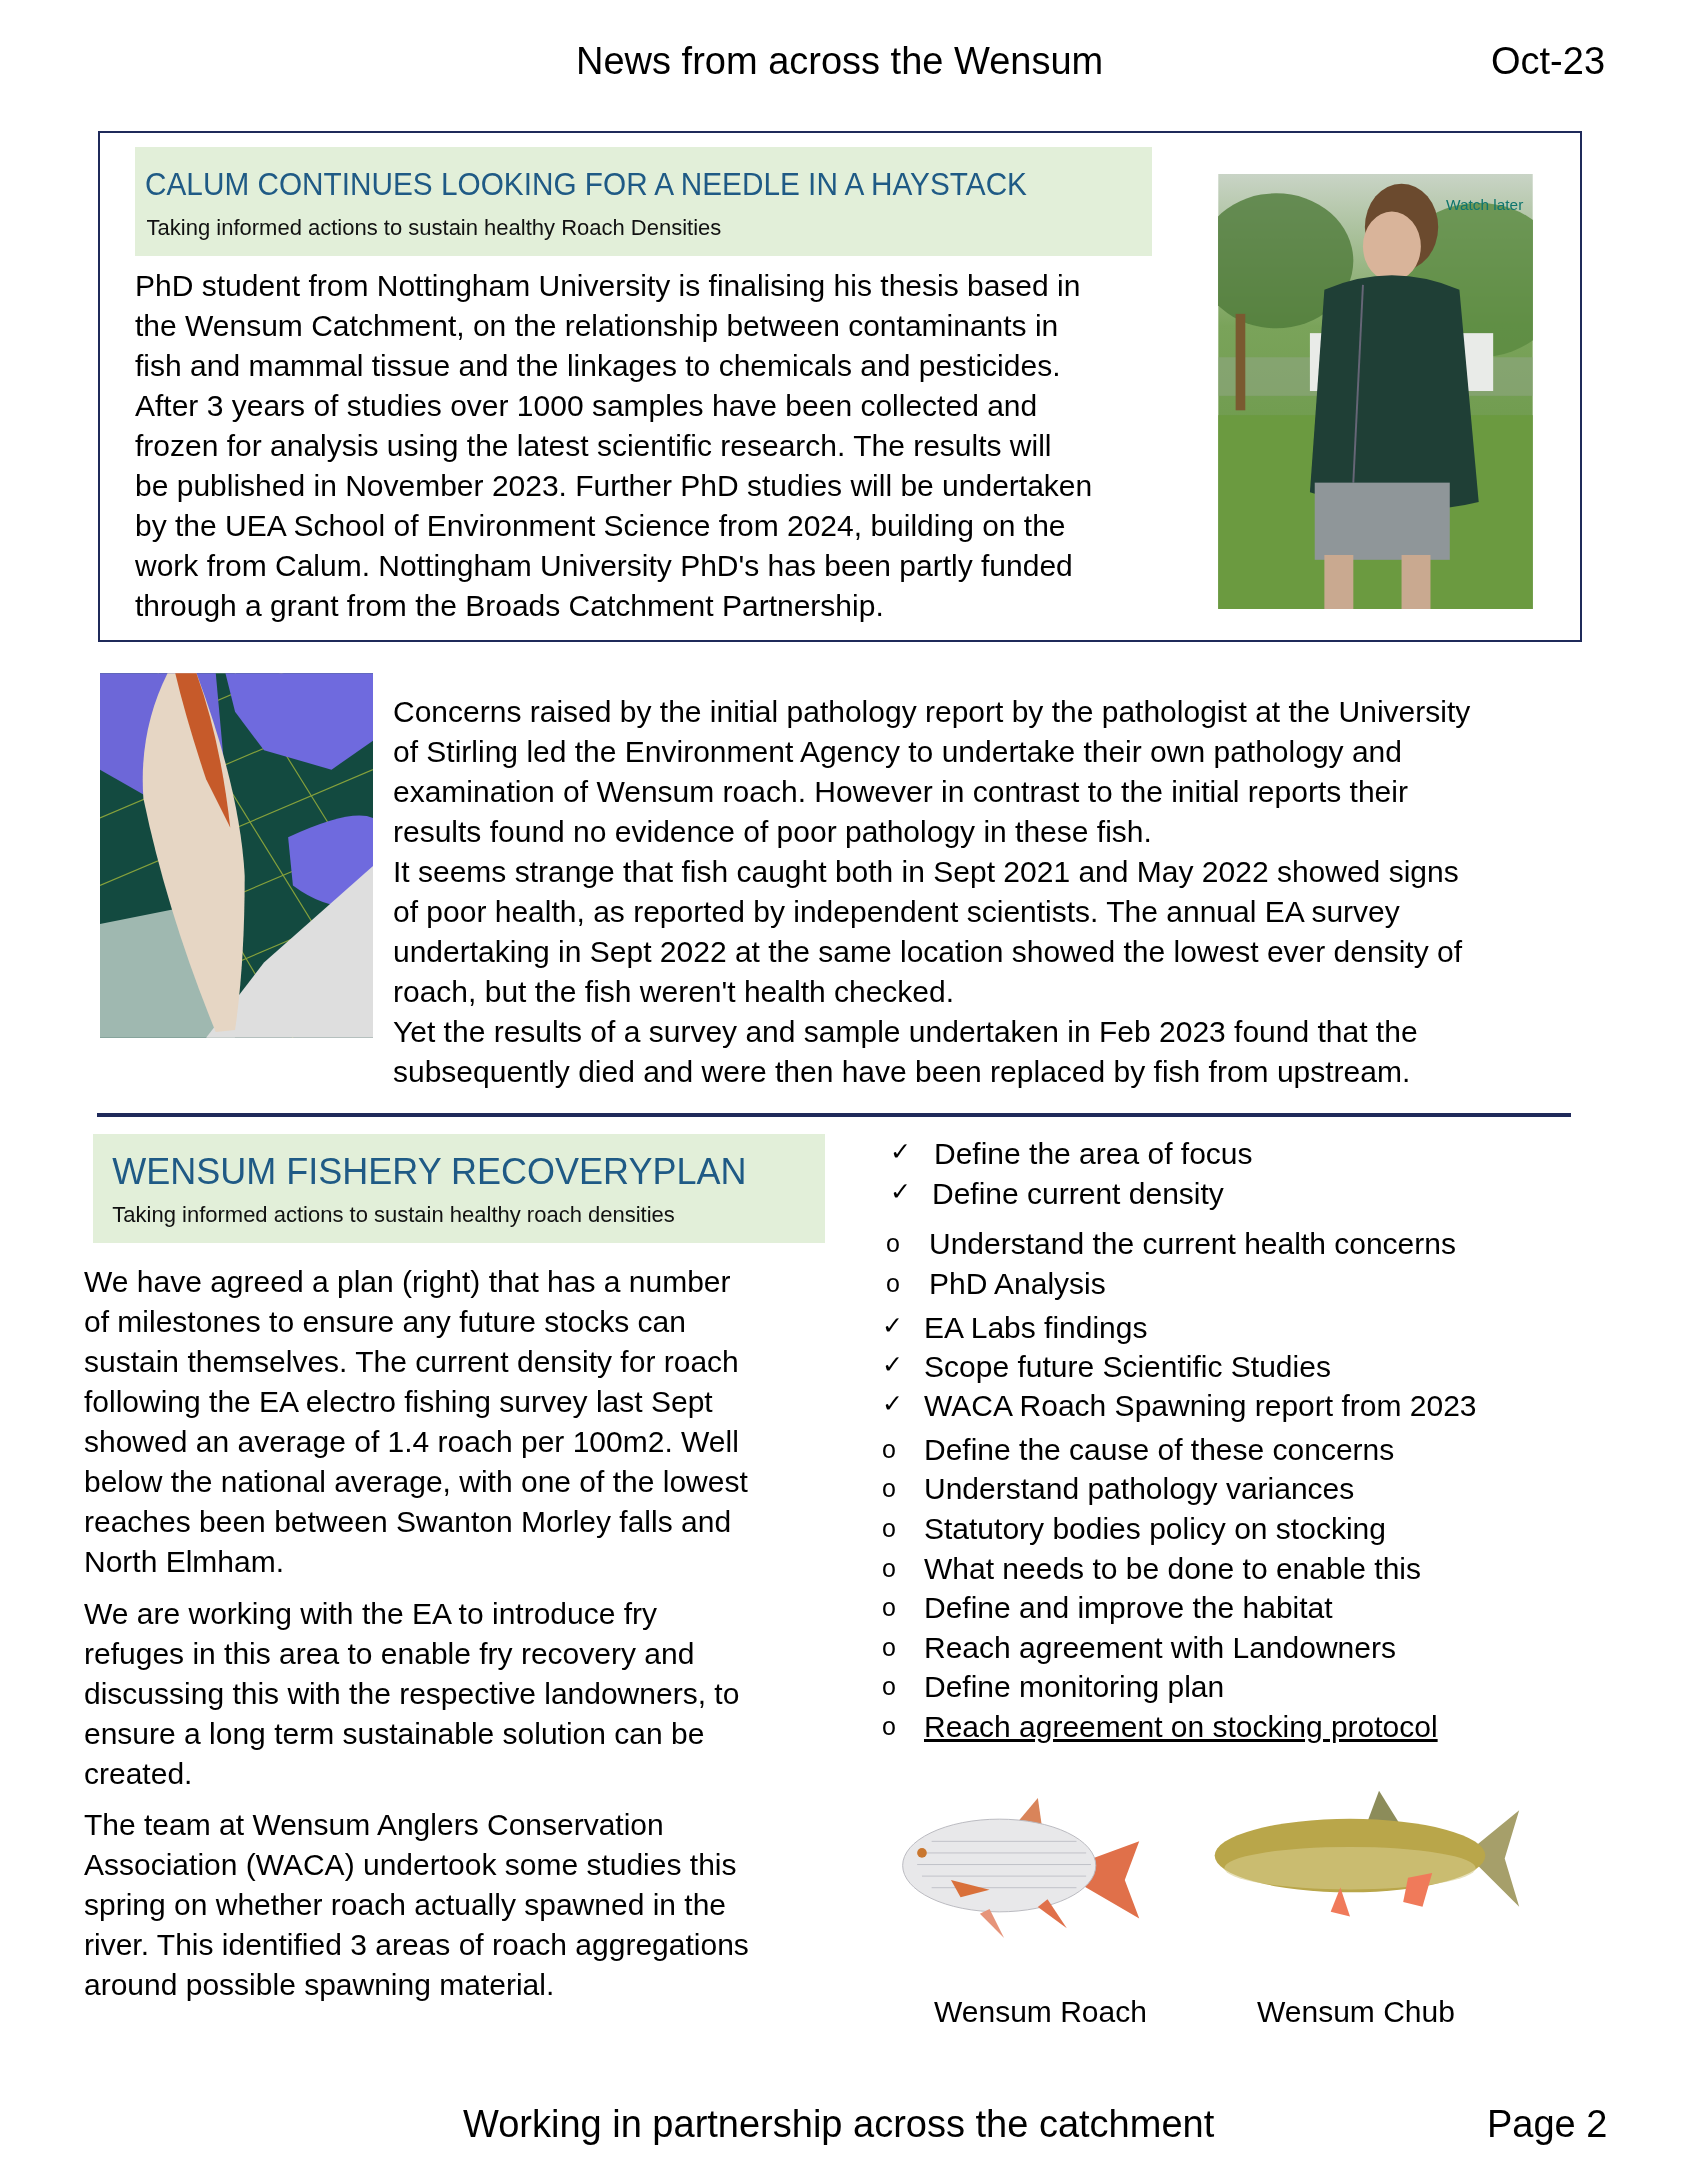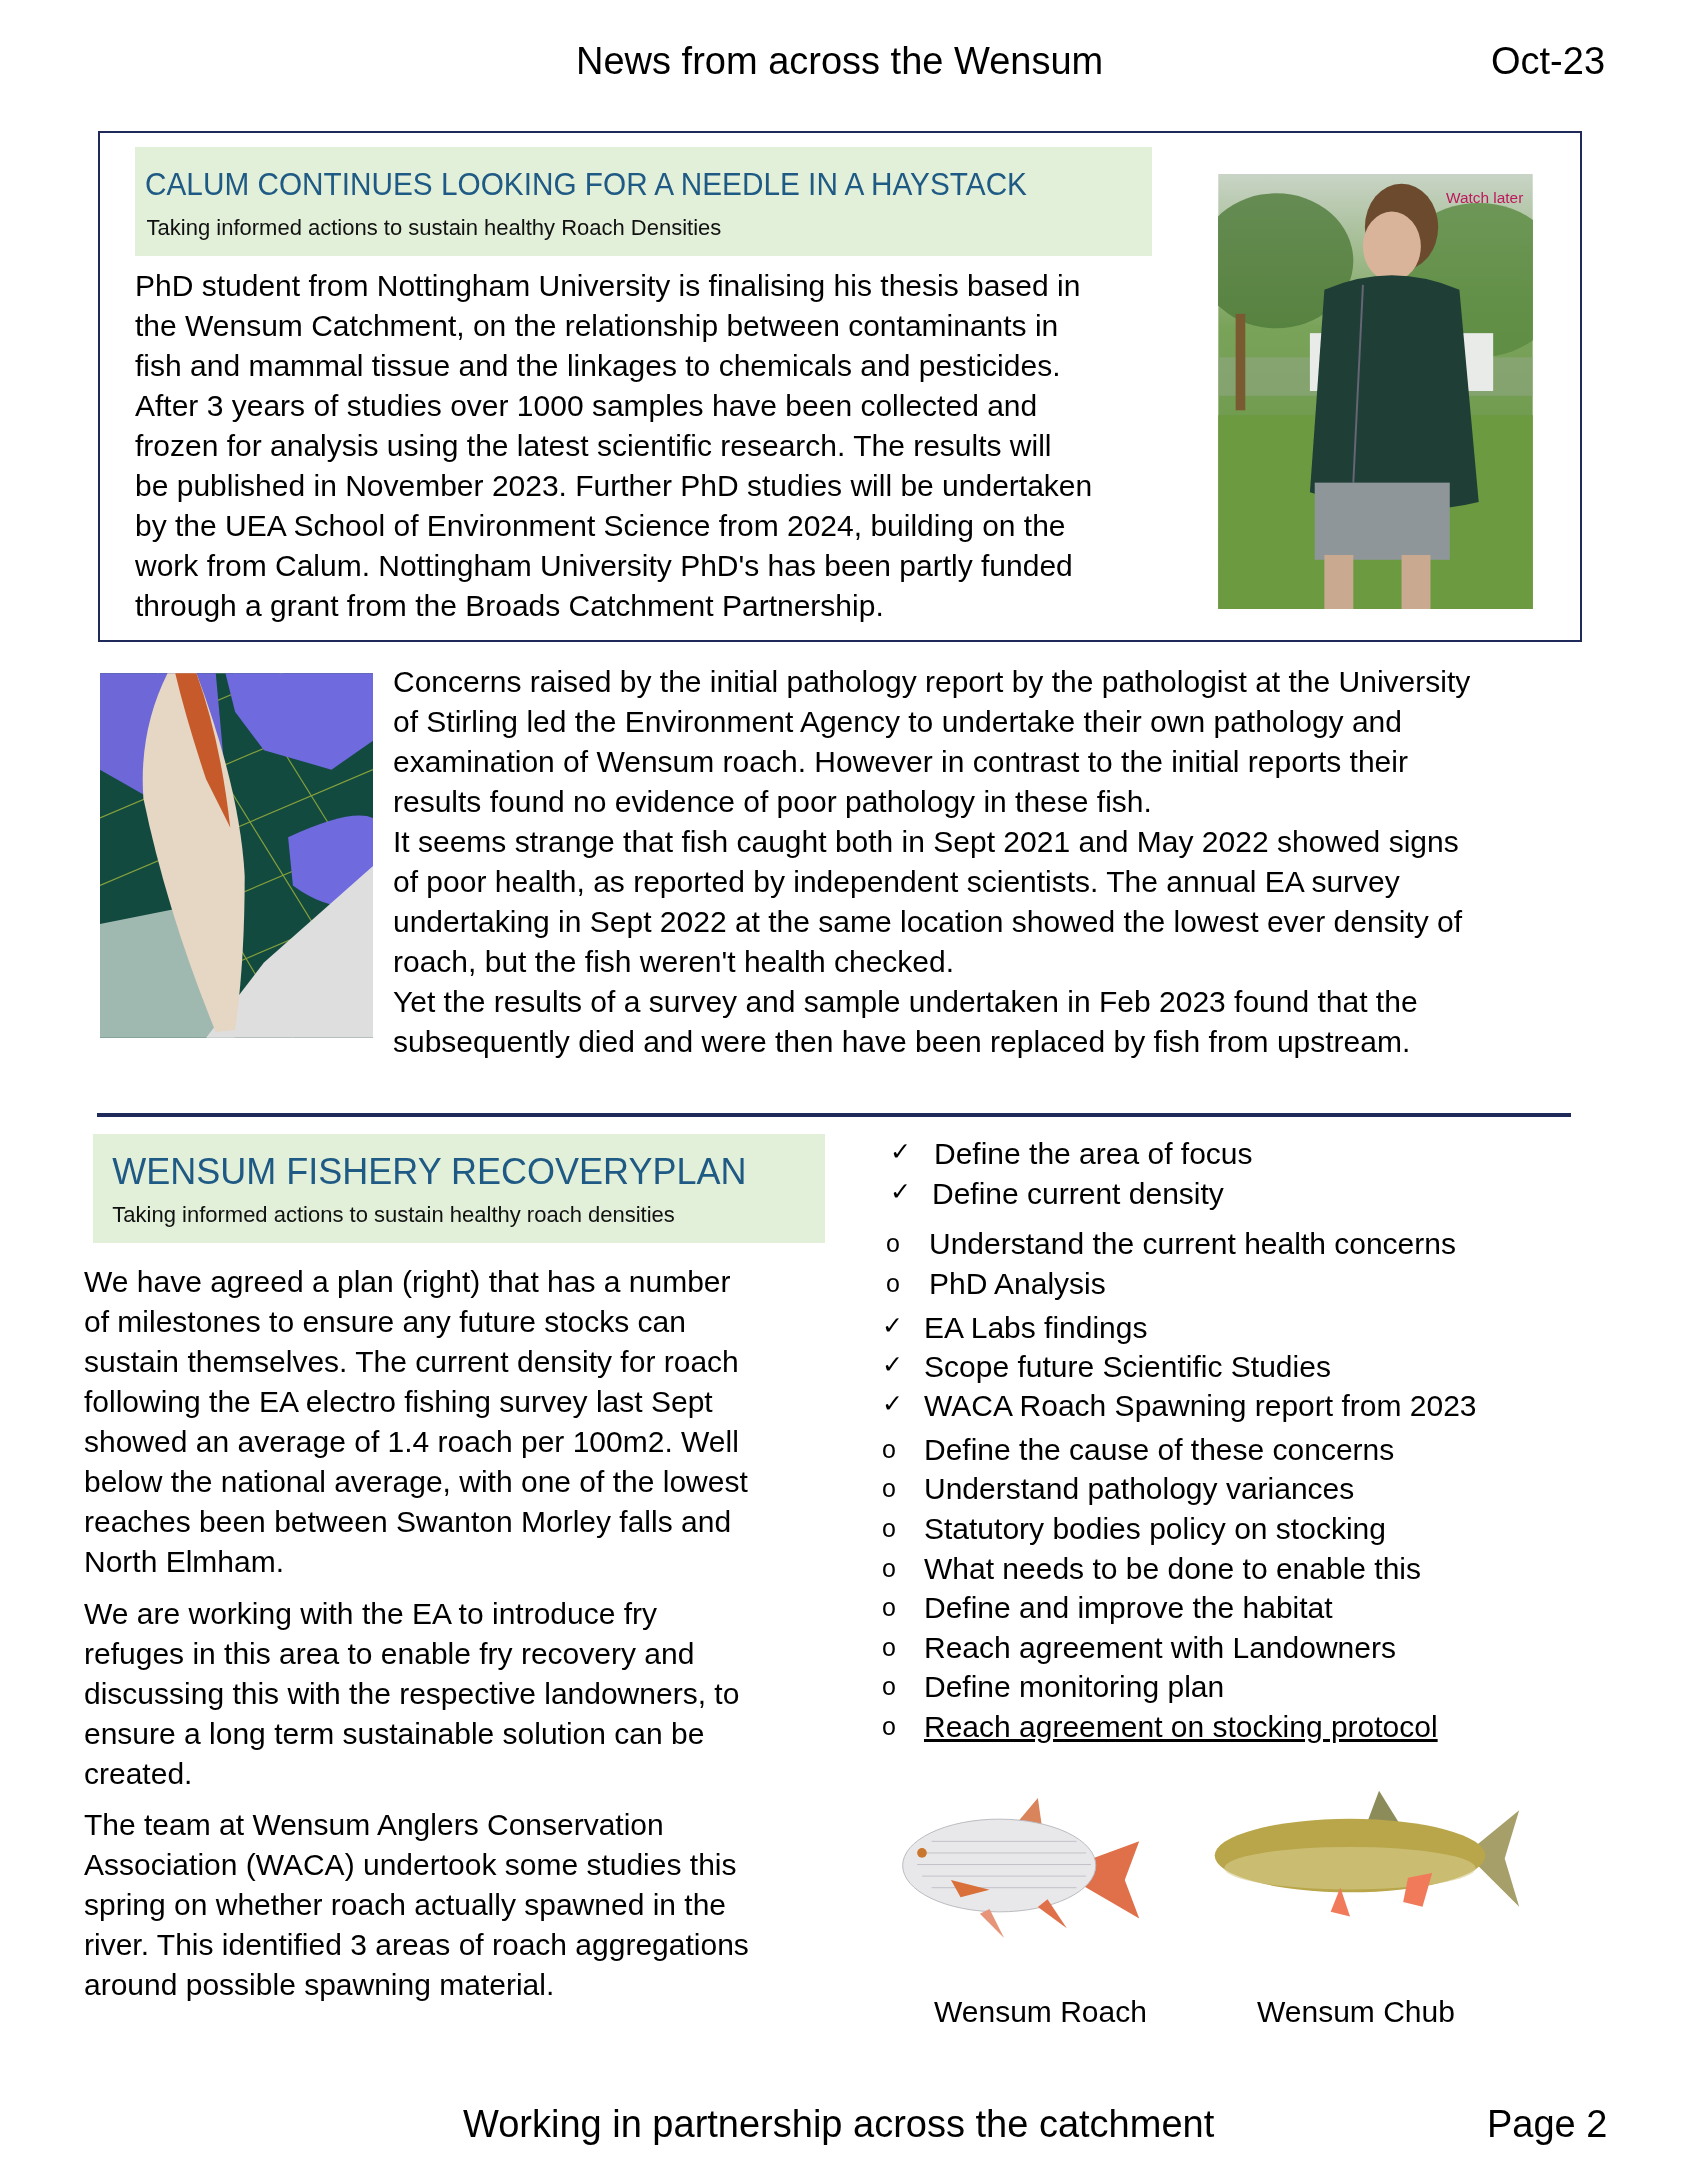--- a/index.html
+++ b/index.html
@@ -61,21 +61,21 @@
     <rect x="95" y="165" width="190" height="60" fill="#e9ebe8"></rect>
     <rect x="18" y="145" width="10" height="100" fill="#7a5a30"></rect>
     <ellipse cx="190" cy="55" rx="38" ry="45" fill="#6b4a2e"></ellipse>
     <ellipse cx="180" cy="75" rx="30" ry="36" fill="#d9b49a"></ellipse>
     <path d="M110 120 Q180 90 250 120 L270 340 Q190 360 95 330 Z" fill="#1f3f36"></path>
     <path d="M150 115 L140 320" stroke="#667" stroke-width="2"></path>
     <rect x="100" y="320" width="140" height="80" fill="#8f9699"></rect>
     <rect x="110" y="395" width="30" height="56" fill="#c9a990"></rect>
     <rect x="190" y="395" width="30" height="56" fill="#c9a990"></rect>
   </svg>
-  <span class="abs" style="right:9.7px; top:15px; font-size:15.4px; color:#be185d;">Watch later</span>
+  <span class="abs" style="right:9.7px; top:22px; font-size:15.4px; color:#0f766e;">Watch later</span>
 </div>
 
 <div class="photo" style="left:100px; top:673px; width:273px; height:365px;">
   <svg width="273" height="365" viewBox="0 0 283 378" xmlns="http://www.w3.org/2000/svg">
     <rect width="283" height="378" fill="#134a40"></rect>
     <g stroke="#b7c63a" stroke-width="1.2" opacity="0.7">
       <line x1="0" y1="80" x2="283" y2="-40"></line>
         <line x1="0" y1="150" x2="283" y2="30"></line>
         <line x1="0" y1="220" x2="283" y2="100"></line>
       <line x1="0" y1="290" x2="283" y2="170"></line>
@@ -87,21 +87,21 @@
     <path d="M0 0 L120 0 L130 110 L70 140 L0 100 Z" fill="#6d67d8"></path>
     <path d="M130 0 L283 0 L283 70 L240 100 L170 80 L140 40 Z" fill="#6f6ade"></path>
     <path d="M195 170 Q260 140 283 150 L283 240 Q240 250 200 220 Z" fill="#6f6ade"></path>
     <path d="M0 260 L100 240 L140 378 L0 378 Z" fill="#9fb8b0"></path>
     <path d="M283 200 L283 378 L110 378 L170 300 Z" fill="#dedede"></path>
     <path d="M70 0 L100 0 Q145 120 150 210 Q150 300 140 370 L120 372 Q70 250 45 130 Q40 60 70 0 Z" fill="#e6d6c4"></path>
     <path d="M78 0 L100 0 Q125 70 135 160 L110 110 Q90 50 78 0 Z" fill="#c65a2a"></path>
   </svg>
 </div>
 
-<div class="abs body-text" style="left:393px; top:662px; width:1197px;">
+<div class="abs body-text" style="left:393px; top:692px; width:1197px;">
   <div>Concerns raised by the initial pathology report by the pathologist at the University</div>
   <div>of Stirling led  the Environment Agency  to undertake their own pathology and</div>
   <div>examination of Wensum roach. However in contrast to the initial reports their</div>
   <div>results found no evidence of poor pathology in these fish.</div>
   <div>It seems strange that fish caught both in Sept 2021 and May 2022 showed signs</div>
   <div>of poor health, as reported by independent scientists. The annual EA survey</div>
   <div>undertaking in Sept 2022 at the same location showed the lowest ever density of</div>
   <div>roach, but the fish weren't health checked.</div>
   <div>Yet  the results of a survey and sample undertaken in Feb 2023 found that the</div>
   <div>subsequently died and were then have been replaced by fish from upstream.</div>

